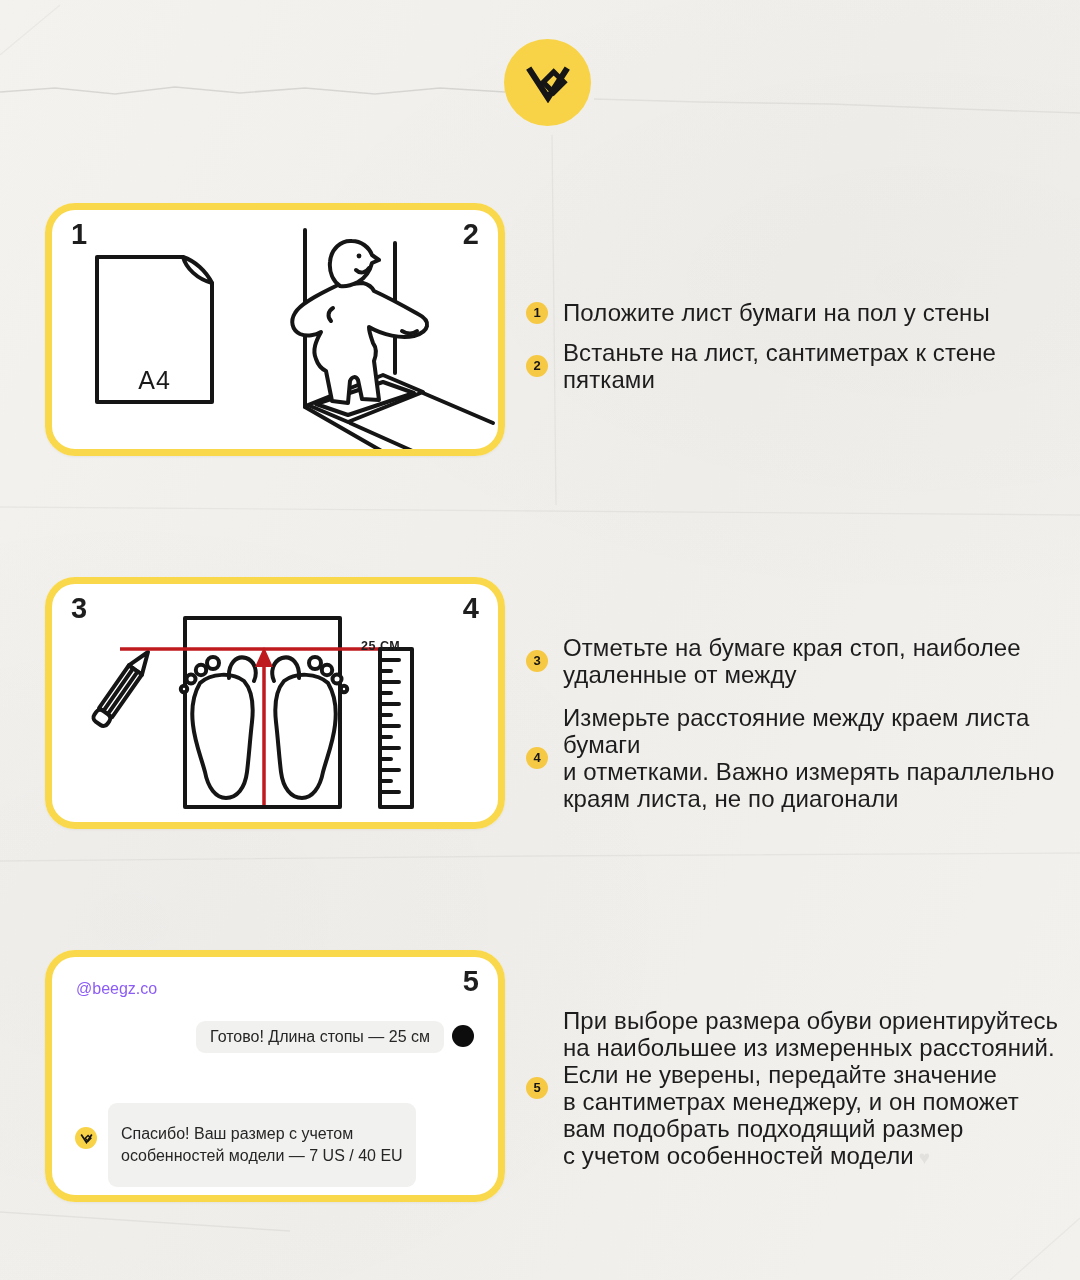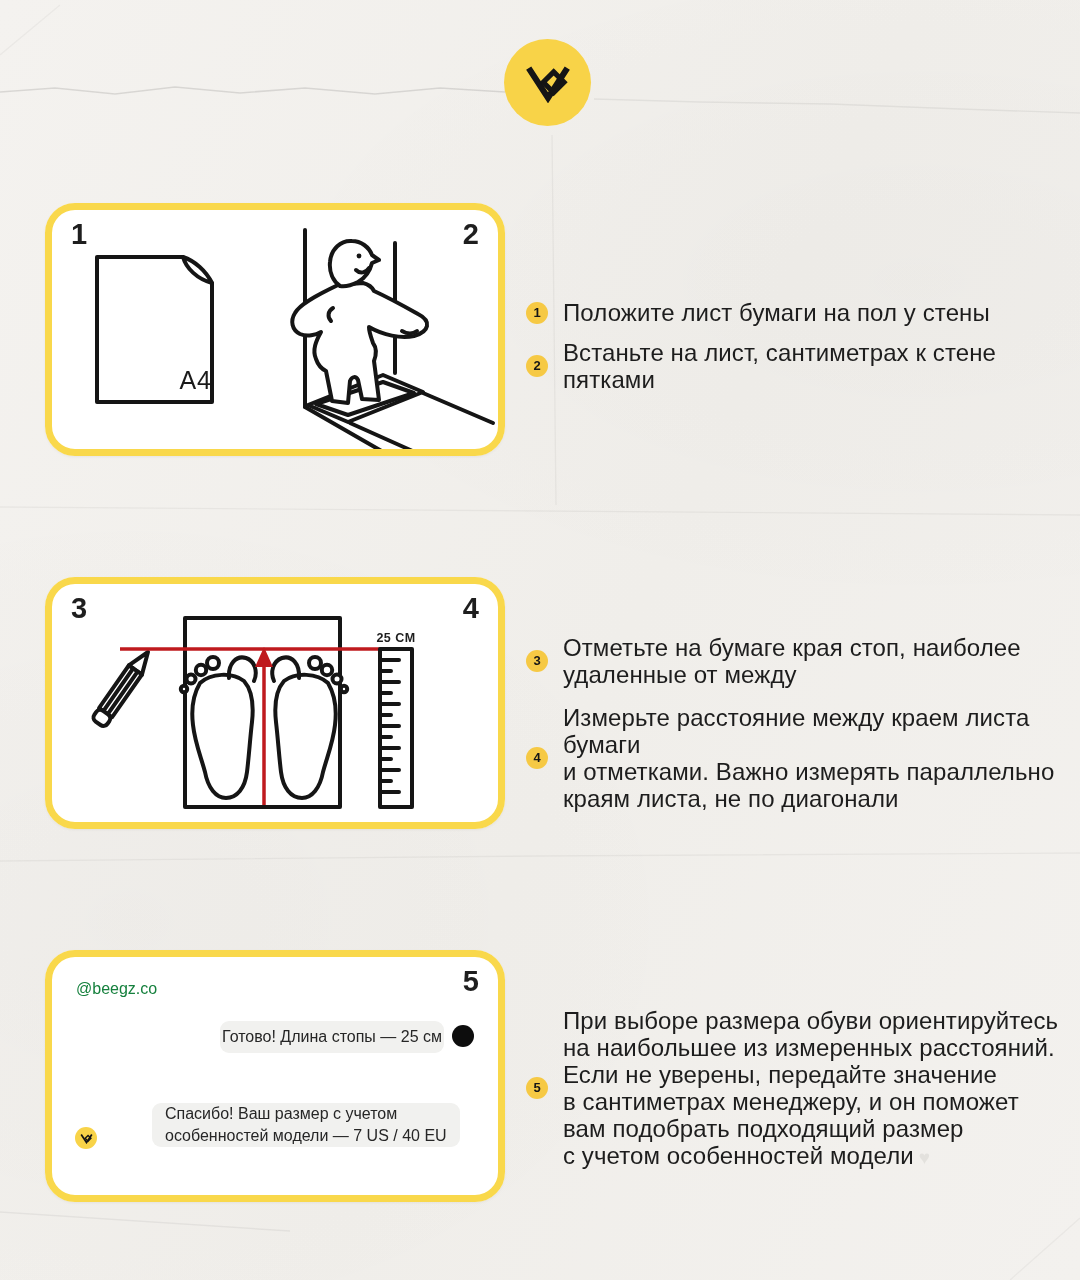--- a/index.html
+++ b/index.html
@@ -21,29 +21,29 @@
     box-shadow:0 1px 3px rgba(0,0,0,0.05);z-index:1;
   }
   .panel-border{position:absolute;inset:0;border:7px solid #F9D84B;border-radius:30px;pointer-events:none;}
   .p1{top:203px;height:253px;}
   .p2{top:577px;height:252px;}
   .p3{top:950px;height:252px;}
   .illus{position:absolute;left:0;top:0;}
   .pnum{position:absolute;top:16px;font-size:29px;font-weight:700;line-height:30px;}
   .pnum.left{left:26px;}
   .pnum.right{right:26px;}
-  .a4-label{position:absolute;left:52px;top:163px;width:115px;text-align:right;
+  .a4-label{position:absolute;left:52px;top:163px;width:115px;text-align:center;
     font-size:25px;letter-spacing:1px;color:#1a1a1a;}
-  .ruler-label{position:absolute;left:316px;top:54px;width:70px;text-align:center;
+  .ruler-label{position:absolute;left:316px;top:62px;width:70px;
     font-size:12.5px;font-weight:700;letter-spacing:.5px;}
-  .handle{position:absolute;left:31px;top:30px;font-size:16px;color:#15803d;}
+  .handle{position:absolute;left:31px;top:30px;font-size:16px;color:#8b5cf6;}
   .bubble{position:absolute;background:#F1F1EF;border-radius:9px;font-size:16px;
     line-height:22px;color:#262626;white-space:pre-line;}
-  .bubble-out{right:61px;top:71px;padding:5px 2px;text-align:center;}
-  .bubble-in{left:63px;top:153px;padding:0 13px;margin-left:44px;}
+  .bubble-out{right:61px;top:71px;padding:5px 14px;text-align:center;}
+  .bubble-in{left:63px;top:153px;padding:20px 13px;}
   .black-dot{position:absolute;left:407px;top:75px;width:22px;height:22px;border-radius:50%;background:#0d0d0d;}
   .mini-avatar{position:absolute;left:30px;top:177px;width:22px;height:22px;border-radius:50%;
     background:#F8D348;display:flex;align-items:center;justify-content:center;}
   .step-row{position:absolute;left:526px;display:flex;align-items:center;gap:15px;z-index:1;}
   .badge{
     flex:0 0 auto;width:22px;height:22px;border-radius:50%;background:#F6C944;
     color:#161616;font-size:13px;font-weight:700;line-height:22px;text-align:center;
   }
   .step-text{white-space:pre-line;font-size:24px;line-height:27px;font-weight:500;
     color:#1d1d1d;letter-spacing:.1px;}

